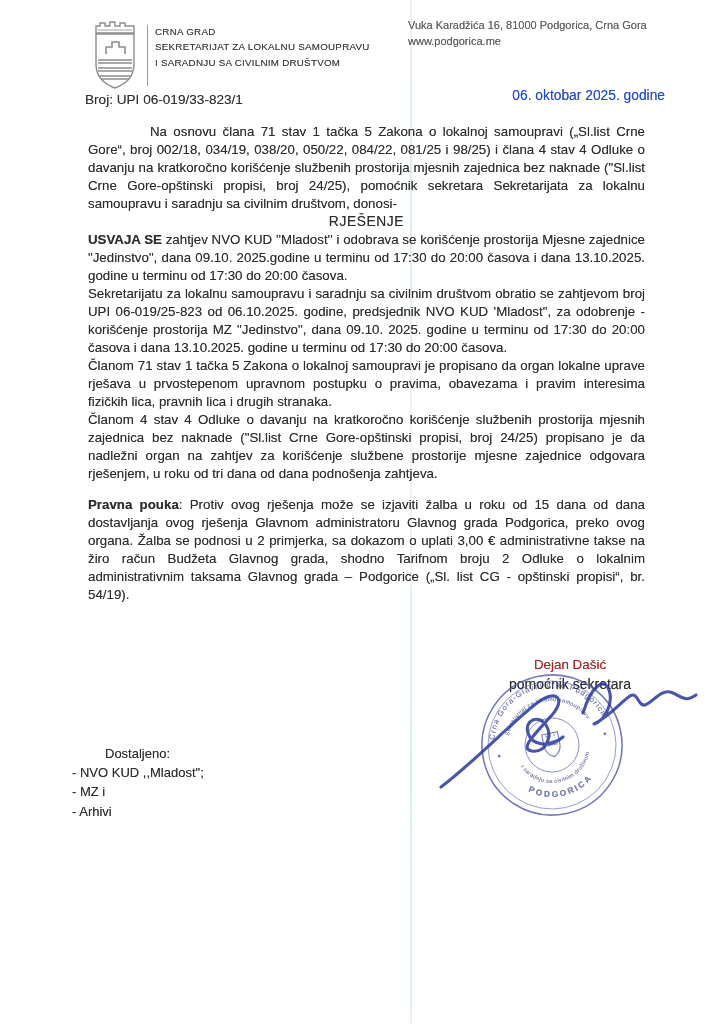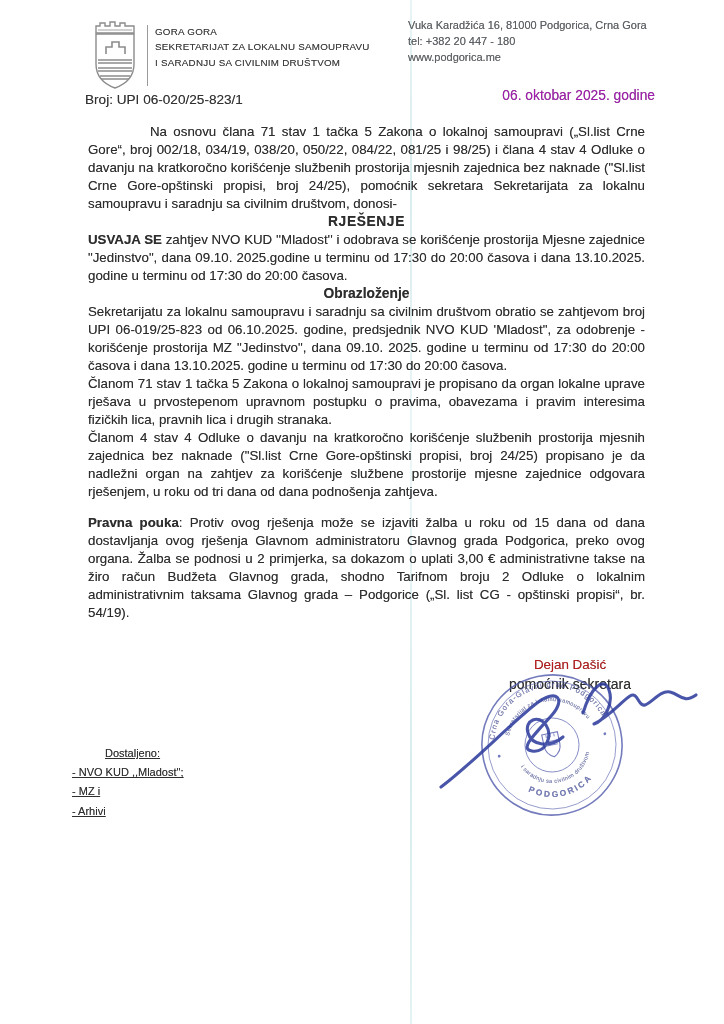--- a/index.html
+++ b/index.html
@@ -13,41 +13,41 @@
     background:linear-gradient(#e4f2f3 0%, #d2e9ec 18%, #e9f5f6 45%, #cfe9ec 75%, #dff0f1 100%);
     opacity:.85;}
   
   .logo{position:absolute; left:92px; top:20px;}
   .hdr-divider{position:absolute; left:147px; top:25px; width:1px; height:61px; background:#9a9a9a;}
   .org{position:absolute; left:155px; top:24px; font-size:9.8px; line-height:15.4px;
     letter-spacing:.25px; color:#3c3c3c; white-space:nowrap;}
   .contact{position:absolute; left:408px; top:17px; font-size:11px; line-height:16.2px;
     color:#5d6165; white-space:nowrap;}
   .refno{position:absolute; left:85px; top:92px; font-size:13.6px; color:#333;}
-  .docdate{position:absolute; right:69px; top:88px; font-size:13.8px; color:#a21caf;}
+  .docdate{position:absolute; right:59px; top:88px; font-size:13.8px; color:#1d4ed8;}
   
   .body{position:absolute; left:88px; top:123px; width:557px; font-size:13.3px;
     line-height:18px; text-align:justify;}
   .body p{margin:0;}
   p.indent{text-indent:62px;}
-  .hcenter{font-weight:bold; text-align:center; font-size:13.8px;}
+  .hcenter{font-weight:normal; text-align:center; font-size:13.8px;}
   .h-rjesenje{margin:11px 0 13px; letter-spacing:.6px;}
   .h-obraz{margin:13px 0 11px;}
   .lead{font-weight:bold;}
   p.legal{margin-top:13px;}
   
   .sigblock{position:absolute; left:430px; top:655px; width:285px; height:185px;}
   .signame{position:absolute; left:60px; top:2px; width:160px; text-align:center;
     font-size:13.4px; color:#b91c1c;}
   .sigtitle{position:absolute; left:52px; top:21px; width:176px; text-align:center;
     font-size:14px; color:#2e2e2e;}
   .stamp{position:absolute; left:48px; top:16px; opacity:.82; transform:rotate(-12deg);}
   .autograph{position:absolute; left:3px; top:8px; opacity:.88;}
   
-  .dist{position:absolute; left:72px; top:744px; font-size:11px; line-height:19.2px; color:#2e2e2e;text-decoration:underline;}
+  .dist{position:absolute; left:72px; top:744px; font-size:13px; line-height:19.2px; color:#2e2e2e;}
   .dist .dlabel{padding-left:33px;}
 </style>
 </head>
 <body>
 
 <div class="page">
 
   <div class="crease"></div>
 
   <div class="logo">
@@ -61,42 +61,40 @@
       <path d="M14 34 V27 H20 V22 H27 V27 H33 V34" stroke-width="1.6"></path>
 
       <path d="M6 40 H40 M6 43 H40" stroke-width="1.3"></path>
       <path d="M6 48 H40 M6 51 H40" stroke-width="1.3"></path>
       <path d="M8 56 H38 M9 59 H37" stroke-width="1.3"></path>
     </svg>
   </div>
   <div class="hdr-divider"></div>
 
   <div class="org">
-    <div>GORA GORA</div>
+    <div>CRNA GRAD</div>
     <div>SEKRETARIJAT ZA LOKALNU SAMOUPRAVU</div>
     <div>I SARADNJU SA CIVILNIM DRUŠTVOM</div>
   </div>
 
   <div class="contact">
     <div>Vuka Karadžića 16, 81000 Podgorica, Crna Gora</div>
-    <div>tel: +382 20 447 - 180</div>
     <div>www.podgorica.me</div>
   </div>
 
-  <div class="refno">Broj: UPI 06-020/25-823/1</div>
+  <div class="refno">Broj: UPI 06-019/33-823/1</div>
   <div class="docdate">06. oktobar 2025. godine</div>
 
   <div class="body">
     <p class="indent">Na osnovu člana 71 stav 1 tačka 5 Zakona o lokalnoj samoupravi („Sl.list Crne Gore“, broj 002/18, 034/19, 038/20, 050/22, 084/22, 081/25 i 98/25) i člana 4 stav 4  Odluke o davanju na kratkoročno korišćenje službenih prostorija mjesnih zajednica bez naknade ("Sl.list Crne Gore-opštinski propisi, broj 24/25), pomoćnik sekretara Sekretarijata za lokalnu samoupravu i saradnju sa civilnim društvom, donosi-</p>
 
     <p class="hcenter h-rjesenje">RJEŠENJE</p>
 
     <p><span class="lead">USVAJA SE</span><span> zahtjev NVO KUD ''Mladost'' i odobrava se korišćenje prostorija Mjesne zajednice "Jedinstvo", dana 09.10. 2025.godine u terminu od  17:30 do 20:00 časova i dana 13.10.2025. godine u terminu od 17:30 do 20:00 časova.</span></p>
 
-    <p class="hcenter h-obraz">Obrazloženje</p>
 
     <p>Sekretarijatu za lokalnu samoupravu i saradnju sa civilnim društvom obratio se zahtjevom broj UPI 06-019/25-823 od 06.10.2025. godine, predsjednik NVO KUD 'Mladost", za odobrenje - korišćenje prostorija MZ "Jedinstvo", dana  09.10. 2025. godine u terminu od  17:30 do 20:00 časova i dana 13.10.2025. godine u terminu od 17:30 do 20:00 časova.</p>
     <p>Članom 71 stav 1 tačka 5  Zakona o lokalnoj samoupravi je propisano da organ lokalne uprave rješava u prvostepenom upravnom postupku o pravima, obavezama i pravim interesima fizičkih lica, pravnih lica i drugih stranaka.</p>
     <p>Članom 4 stav 4 Odluke o davanju na kratkoročno korišćenje službenih prostorija mjesnih zajednica bez naknade ("Sl.list Crne Gore-opštinski propisi, broj 24/25) propisano je da nadležni organ na zahtjev za korišćenje službene prostorije mjesne zajednice odgovara rješenjem, u roku od tri dana od dana podnošenja zahtjeva.</p>
 
     <p class="legal"><span class="lead">Pravna pouka</span><span>: Protiv ovog rješenja može se izjaviti žalba u roku od 15 dana od dana dostavljanja ovog rješenja Glavnom administratoru Glavnog grada Podgorica, preko ovog organa. Žalba se podnosi u 2 primjerka, sa dokazom o uplati 3,00 € administrativne takse na žiro račun Budžeta Glavnog grada, shodno Tarifnom broju 2 Odluke o lokalnim administrativnim taksama Glavnog grada – Podgorice („Sl. list CG - opštinski propisi“, br. 54/19).</span></p>
   </div>
 
   <div class="sigblock">
     <div class="signame">Dejan Dašić</div>

